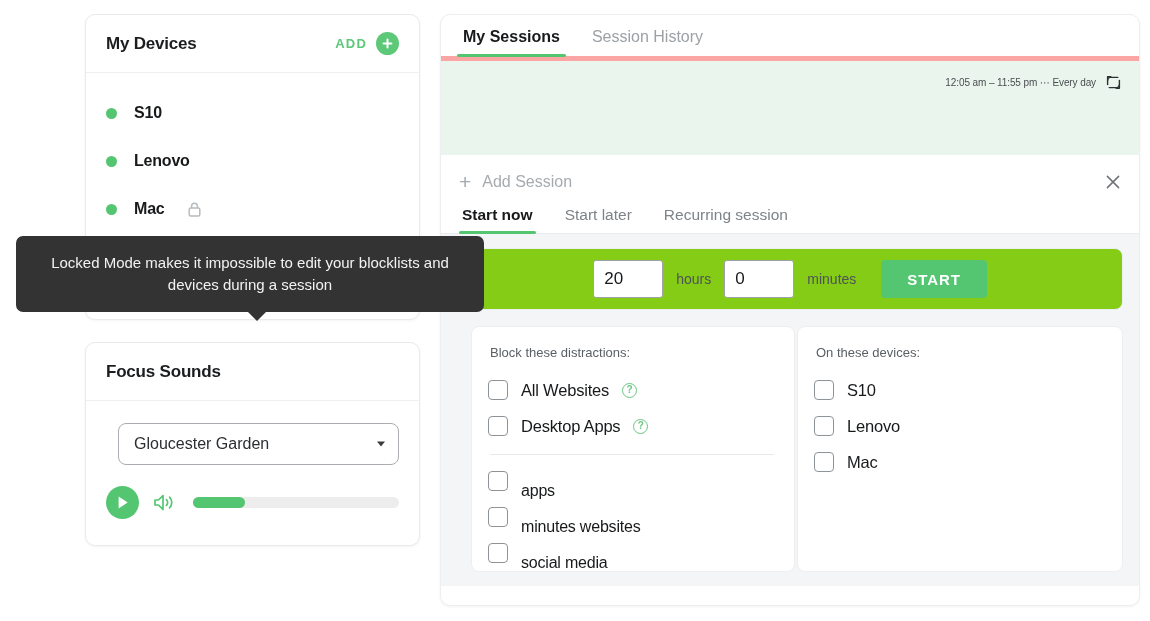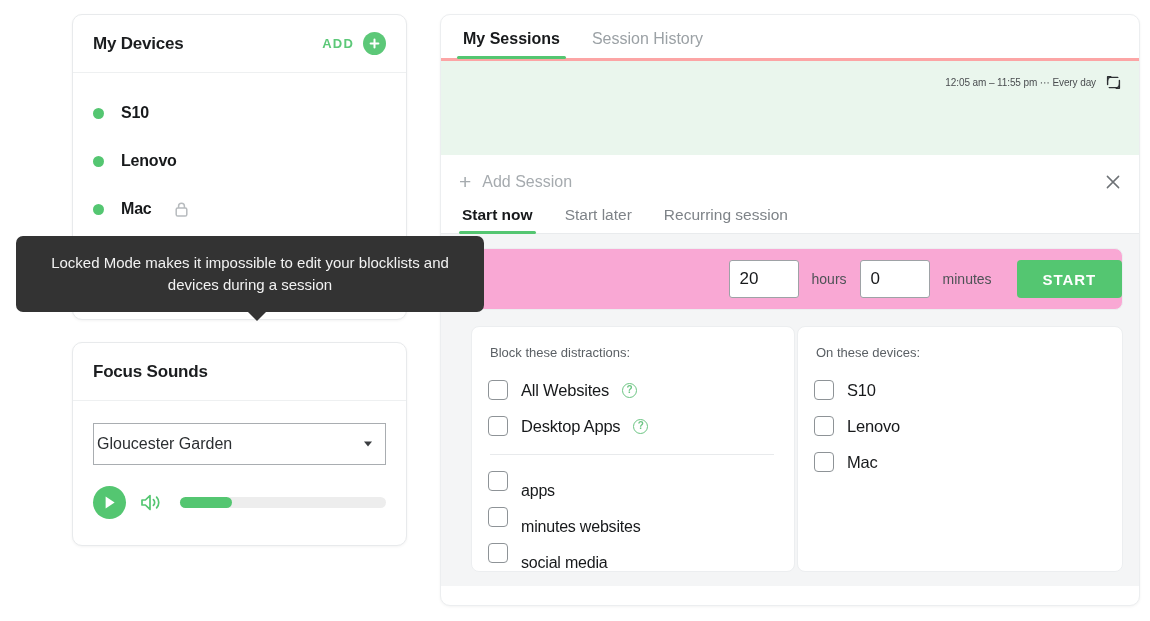--- a/index.html
+++ b/index.html
@@ -13,21 +13,21 @@
 
   
   .card {
     background: #ffffff;
     border: 1px solid #e8eaec;
     border-radius: 10px;
     box-shadow: 0 1px 3px rgba(0,0,0,.05);
   }
 
   
-  .left-col { position: absolute; left: 72px; top: 14px; width: 335px; }
+  .left-col { position: absolute; left: 85px; top: 14px; width: 335px; }
 
   .devices-card { position: relative; }
   .card-head {
     height: 58px;
     display: flex; align-items: center; justify-content: space-between;
     padding: 0 20px;
     border-bottom: 1px solid #eef0f1;
   }
   .card-title { font-size: 17px; font-weight: bold; color: #1b1d1f; letter-spacing: -.2px; }
   .add-wrap { display: flex; align-items: center; gap: 9px; }
@@ -69,25 +69,25 @@
     font-size: 10px; font-weight: bold;
     display: flex; align-items: center; justify-content: center;
     line-height: 1;
   }
 
   
   .sounds-card { margin-top: 22px; }
   .sounds-body { padding: 22px 20px 26px 20px; }
   .select-box {
     position: relative;
-    height: 42px; border: 1px solid #a9adb1; border-radius: 0;
+    height: 42px; border: 1px solid #a9adb1; border-radius: 8px;
     background: #fff;
     display: flex; align-items: center;
-    padding: 0 3px;
-    font-size: 16px; color: #2c2f32;
+    padding: 0 15px;
+    font-size: 16px; color: #2c2f32; margin-left: 12px;
   }
   .caret {
     position: absolute; right: 13px; top: 50%; transform: translateY(-50%);
     width: 0; height: 0;
     border-left: 4.5px solid transparent; border-right: 4.5px solid transparent;
     border-top: 5.5px solid #3a3d40;
   }
   .player { display: flex; align-items: center; gap: 14px; margin-top: 21px; }
   .play-btn {
     width: 33px; height: 33px; border-radius: 50%;
@@ -111,21 +111,21 @@
     width: 700px; height: 592px;
     background: #ffffff;
     border: 1px solid #eceef0;
     border-radius: 10px;
     box-shadow: 0 1px 3px rgba(0,0,0,.05);
     overflow: hidden;
   }
   .tabs-row {
     height: 46px; display: flex; align-items: flex-end;
     padding-left: 16px; gap: 20px;
-    border-bottom: 3px solid #fca5a5;
+    border-bottom: 5px solid #fca5a5;
   }
   .tab {
     position: relative;
     font-size: 16px; padding: 0 6px 10px 6px;
     color: #9ba1a5; cursor: pointer;
   }
   .tab.active { color: #17191b; font-weight: bold; }
   .tab.active::after {
     content: ""; position: absolute; left: 0; right: 0; bottom: -1px;
     height: 3.5px; background: #54c671; border-radius: 2px;
@@ -170,23 +170,23 @@
     padding: 0 3px 9px 3px; cursor: pointer;
   }
   .subtab.active { color: #17191b; font-weight: bold; }
   .subtab.active::after {
     content: ""; position: absolute; left: 0; right: 0; bottom: -1px;
     height: 3.5px; background: #54c671; border-radius: 2px;
   }
 
   .panel-body { background: #f4f5f6; padding: 14px 16px 16px 16px; height: 352px; }
   .duration-card {
-    background: #f9a8d4; border-radius: 8px;
+    background: #84cc16; border-radius: 8px;
     height: 62px;
-    display: flex; align-items: center; justify-content: flex-end;
+    display: flex; align-items: center; justify-content: center;
     gap: 13px;
     border: 1px solid #eceef0;
   }
   .num-input {
     width: 70px; height: 38px;
     border: 1px solid #9ea2a6; border-radius: 3px;
     background: #fff;
     font-family: "Liberation Sans", sans-serif;
     font-size: 17px; color: #17191b;
     padding: 0 10px;

